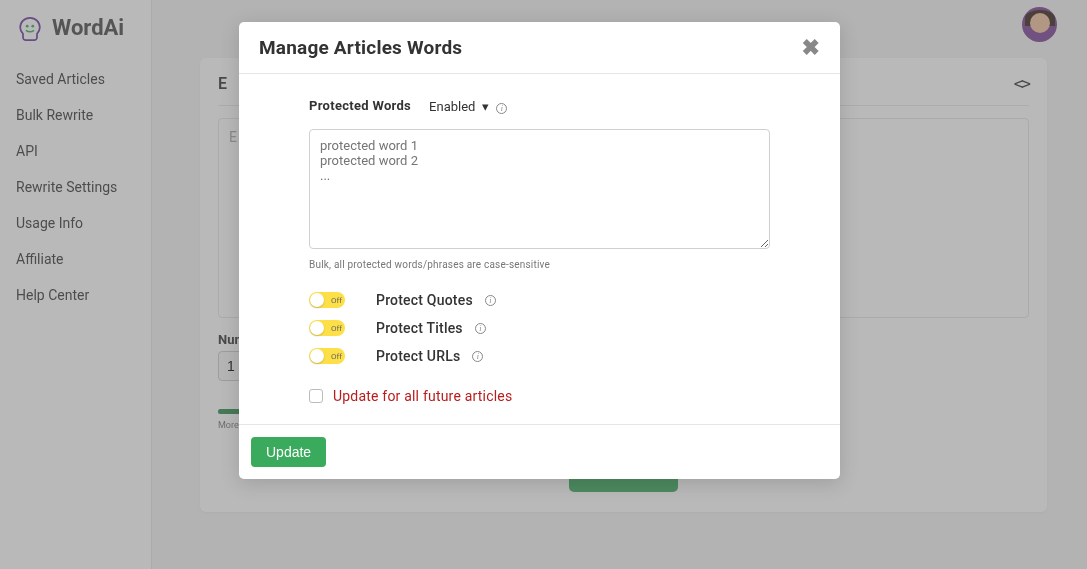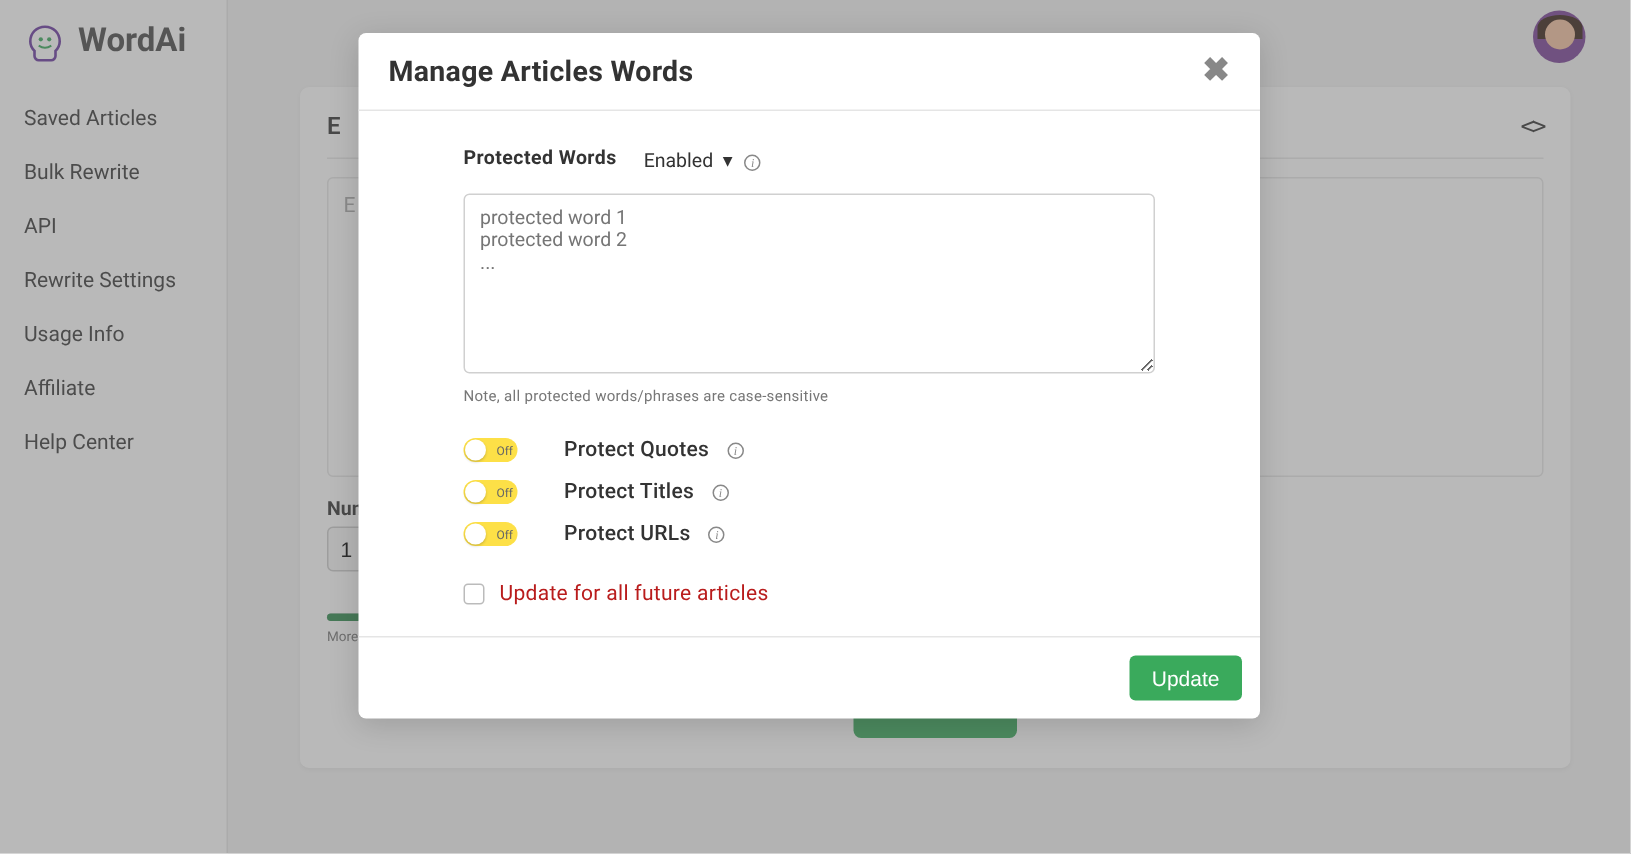--- a/index.html
+++ b/index.html
@@ -356,21 +356,21 @@
     }
     .checkbox-label {
       font-size: 14px;
       color: #b91c1c;
       letter-spacing: 0.2px;
     }
     .modal-footer {
       padding: 12px 12px;
       border-top: 1px solid #e5e5e5;
       display: flex;
-      justify-content: flex-end;
+      justify-content: flex-start;
     }
     .update-btn {
       background: #3aaa5c;
       color: #fff;
       border: none;
       padding: 7px 15px;
       font-size: 14px;
       border-radius: 4px;
       cursor: pointer;
     }
@@ -439,21 +439,21 @@
     <div class="pw-row">
       <span class="pw-label">Protected Words</span>
       <span>
         <span class="pw-select"><span>Enabled</span>&nbsp;&nbsp;▾</span>
         &nbsp;<span class="info-icon">i</span>
       </span>
     </div>
     <textarea class="pw-textarea" placeholder="protected word 1
 protected word 2
 ..." style=""></textarea>
-    <div class="pw-note">Note, all protected words/phrases are case-sensitive</div>
+    <div class="pw-note">Bulk, all protected words/phrases are case-sensitive</div>
     
     <div class="toggle-row" style="margin-top:22px;">
       <div class="toggle">
         <div class="toggle-knob"></div>
         <span class="toggle-text">Off</span>
       </div>
       <span class="toggle-label">Protect Quotes</span>
       <span class="info-icon">i</span>
     </div>
 

